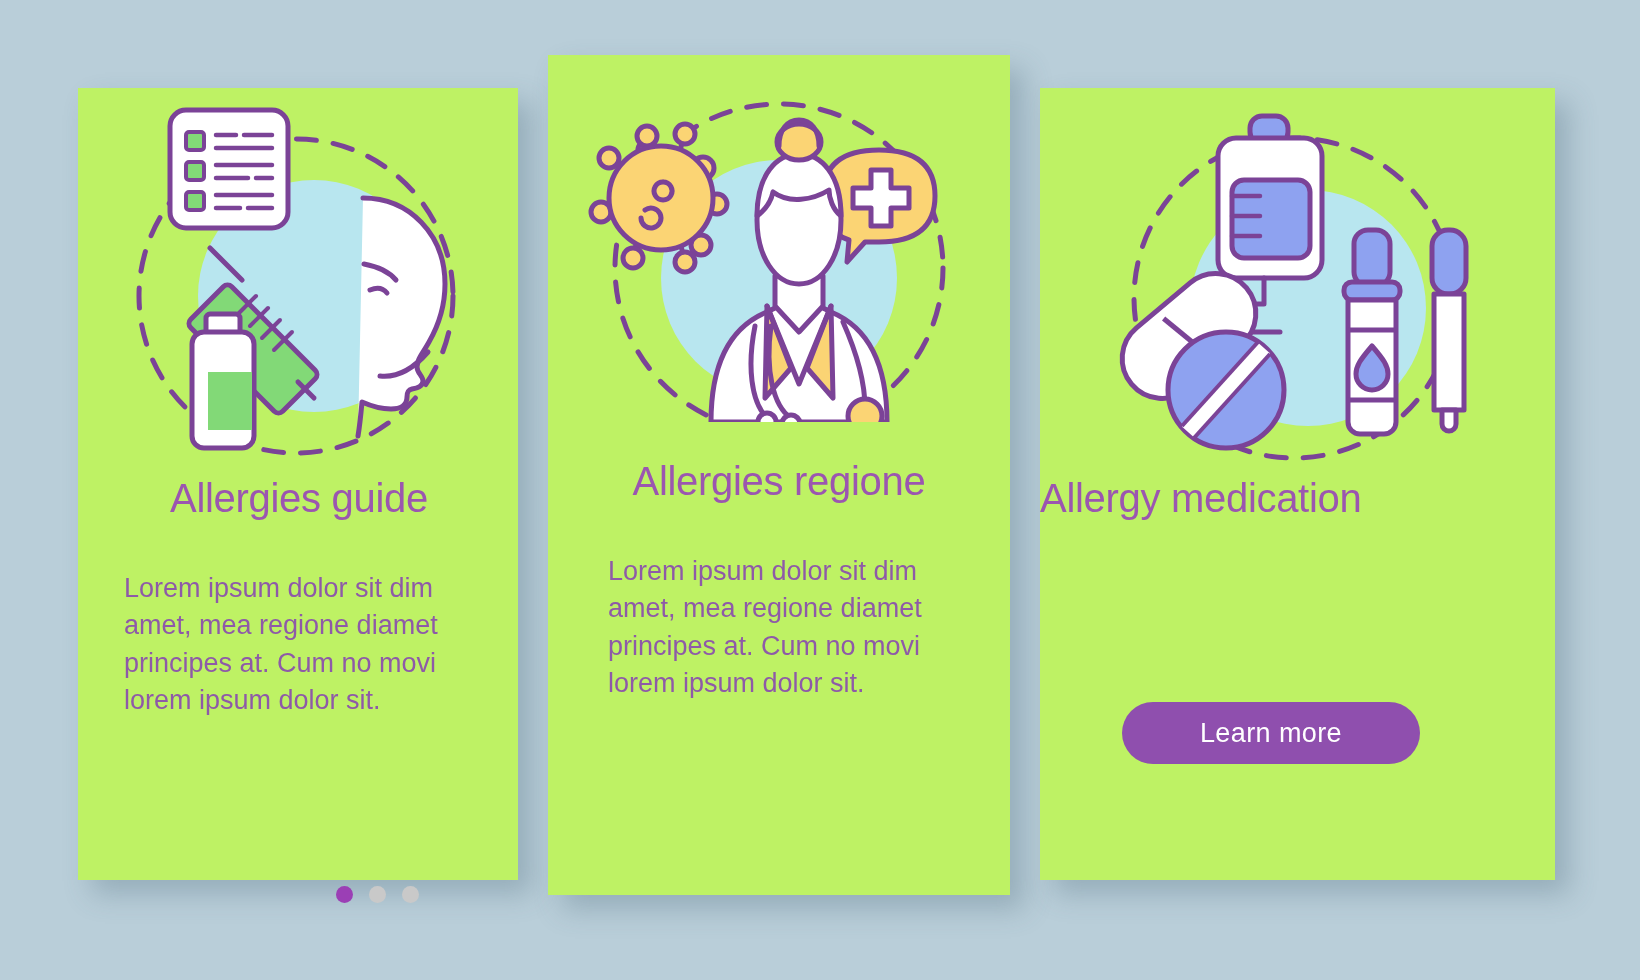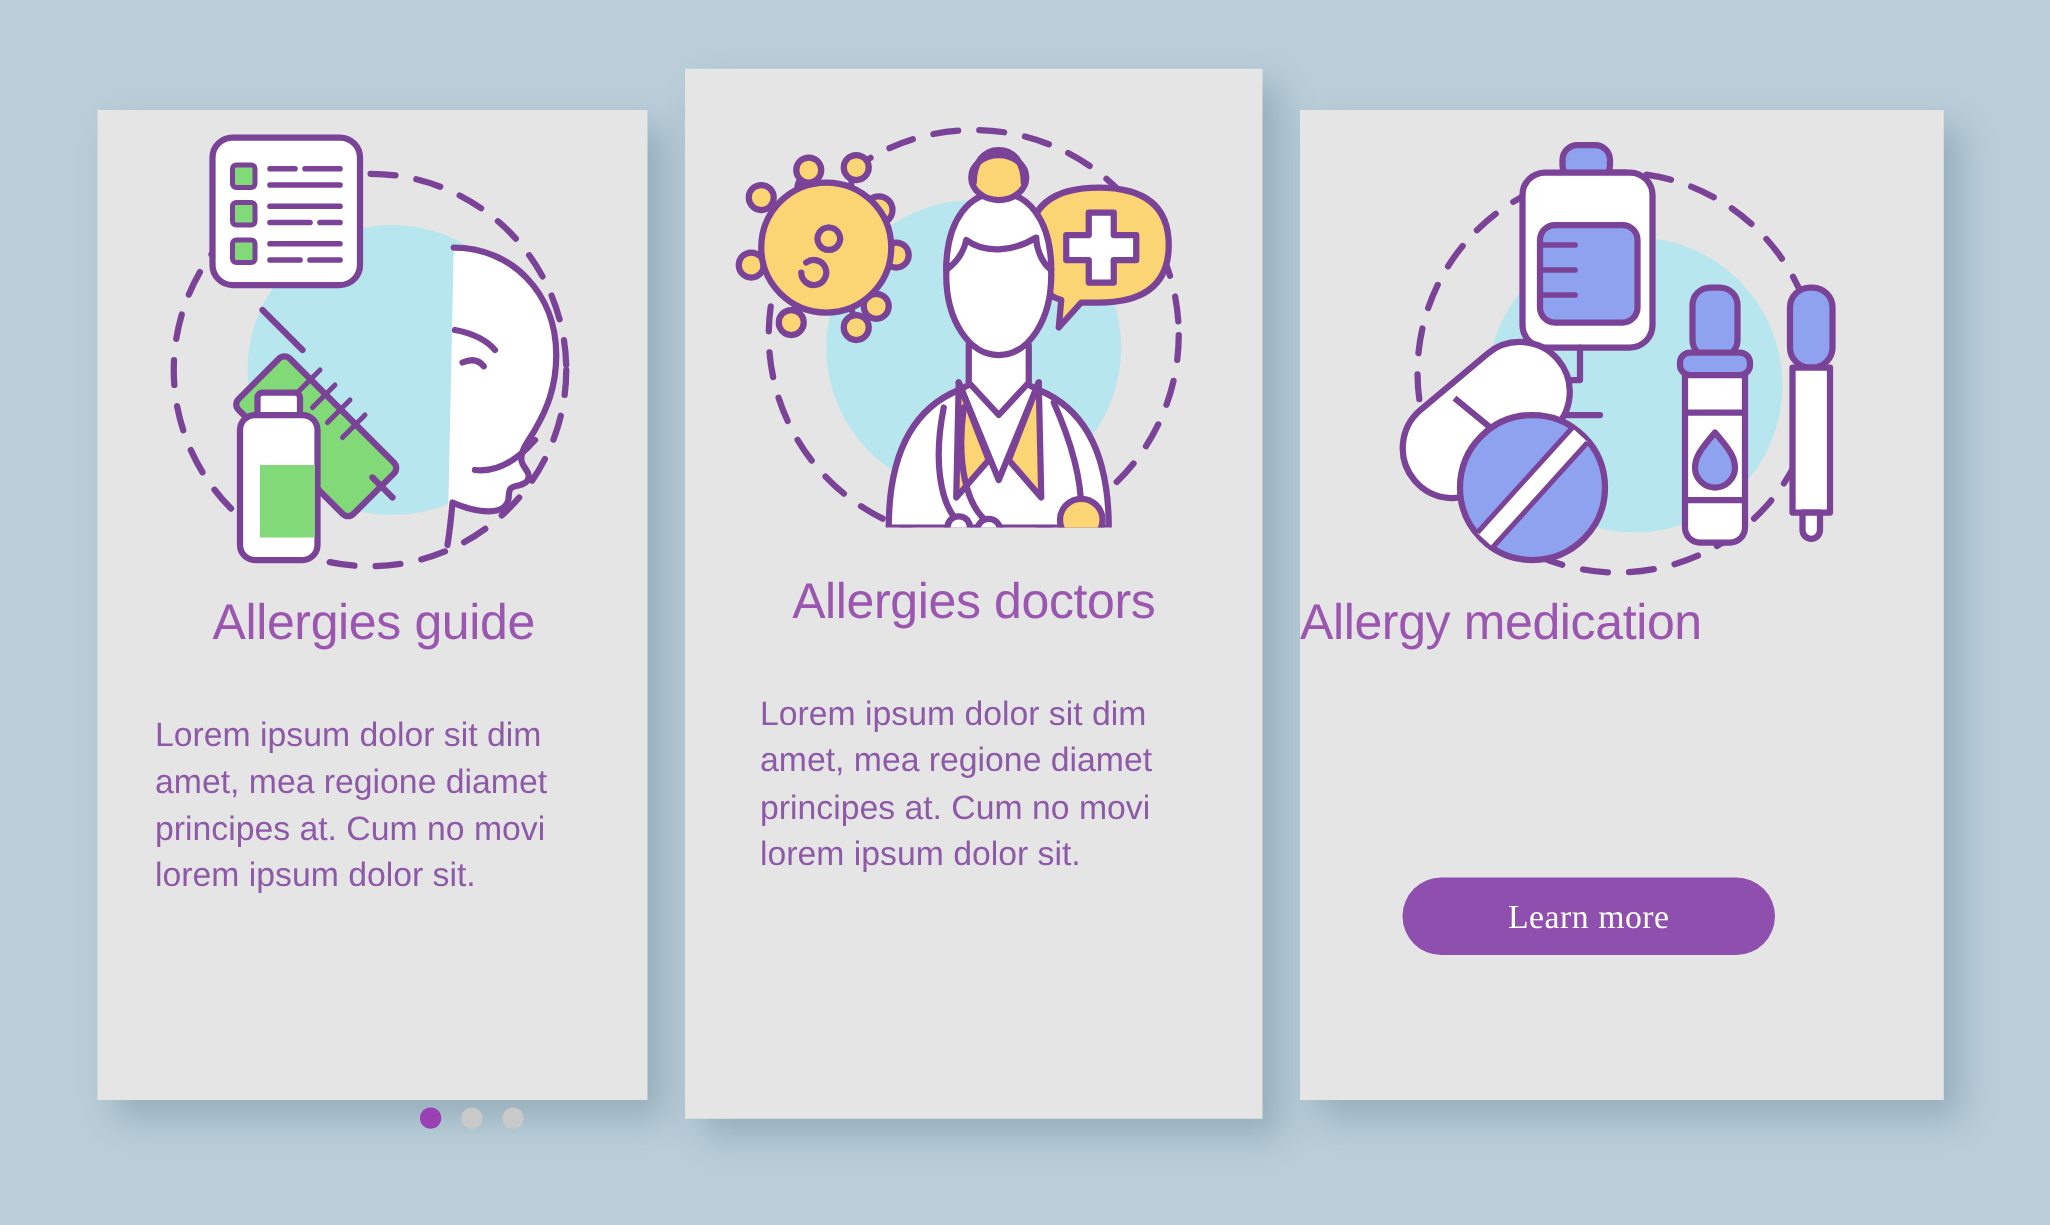--- a/index.html
+++ b/index.html
@@ -6,21 +6,21 @@
   html, body {
     width: 1640px; height: 980px;
     background: #b9ced9;
     font-family: "Liberation Sans", sans-serif;
     overflow: hidden;
   }
   .stage { position: relative; width: 1640px; height: 980px; }
 
   .card {
     position: absolute;
-    background: #e5e5e5;
+    background: #bef264;
     box-shadow: 14px 14px 26px rgba(70,100,115,0.30);
   }
   .card-1 { left: 78px;   top: 88px;  width: 440px; height: 792px; }
   .card-2 { left: 548px;  top: 55px;  width: 462px; height: 840px; }
   .card-3 { left: 1040px; top: 88px;  width: 515px; height: 792px; }
 
   .illus-wrap {
     position: relative;
     width: 100%;
     display: flex;
@@ -53,21 +53,21 @@
   .card-3 .body-text { padding: 50px 60px 0 62px; }
 
   .learn-btn {
     position: absolute;
     left: 1122px; top: 702px;
     width: 298px; height: 62px;
     background: #8f4fae;
     color: #ffffff;
     border: none;
     border-radius: 31px;
-    font-family: Liberation Serif, serif;
+    font-family: Liberation Sans, sans-serif;
     font-size: 27px;
     letter-spacing: 0.4px;
     cursor: pointer;
   }
 
   .dots { position: absolute; display: flex; gap: 16px; }
   .dots-1 { left: 258px; top: 798px; }
   .dots-2 { left: 738px; top: 798px; }
   .dot { width: 17px; height: 17px; border-radius: 50%; background: #c9c9c9; }
   .dot.active { background: #9b3fb5; }
@@ -210,21 +210,21 @@
             <path d="M192 236 c-6 44 2 80 20 92" fill="none"></path>
             <circle cx="188" cy="332" r="9" fill="#ffffff"></circle>
             <circle cx="212" cy="334" r="9" fill="#ffffff"></circle>
             <path d="M264 232 c16 36 22 64 22 86" fill="none"></path>
             <circle cx="286" cy="326" r="17" fill="#fbd474"></circle>
           </g>
         </g>
       </svg>
     </div>
 
-    <h2 class="title">Allergies doctors</h2>
+    <h2 class="title">Allergies regione</h2>
     <p class="body-text">Lorem ipsum dolor sit dim amet, mea regione diamet principes at. Cum no movi lorem ipsum dolor sit.</p>
 
     <div class="dots dots-2">
       <span class="dot"></span>
       <span class="dot active"></span>
       <span class="dot"></span>
     </div>
   </div>
 
   <div class="card card-3">

